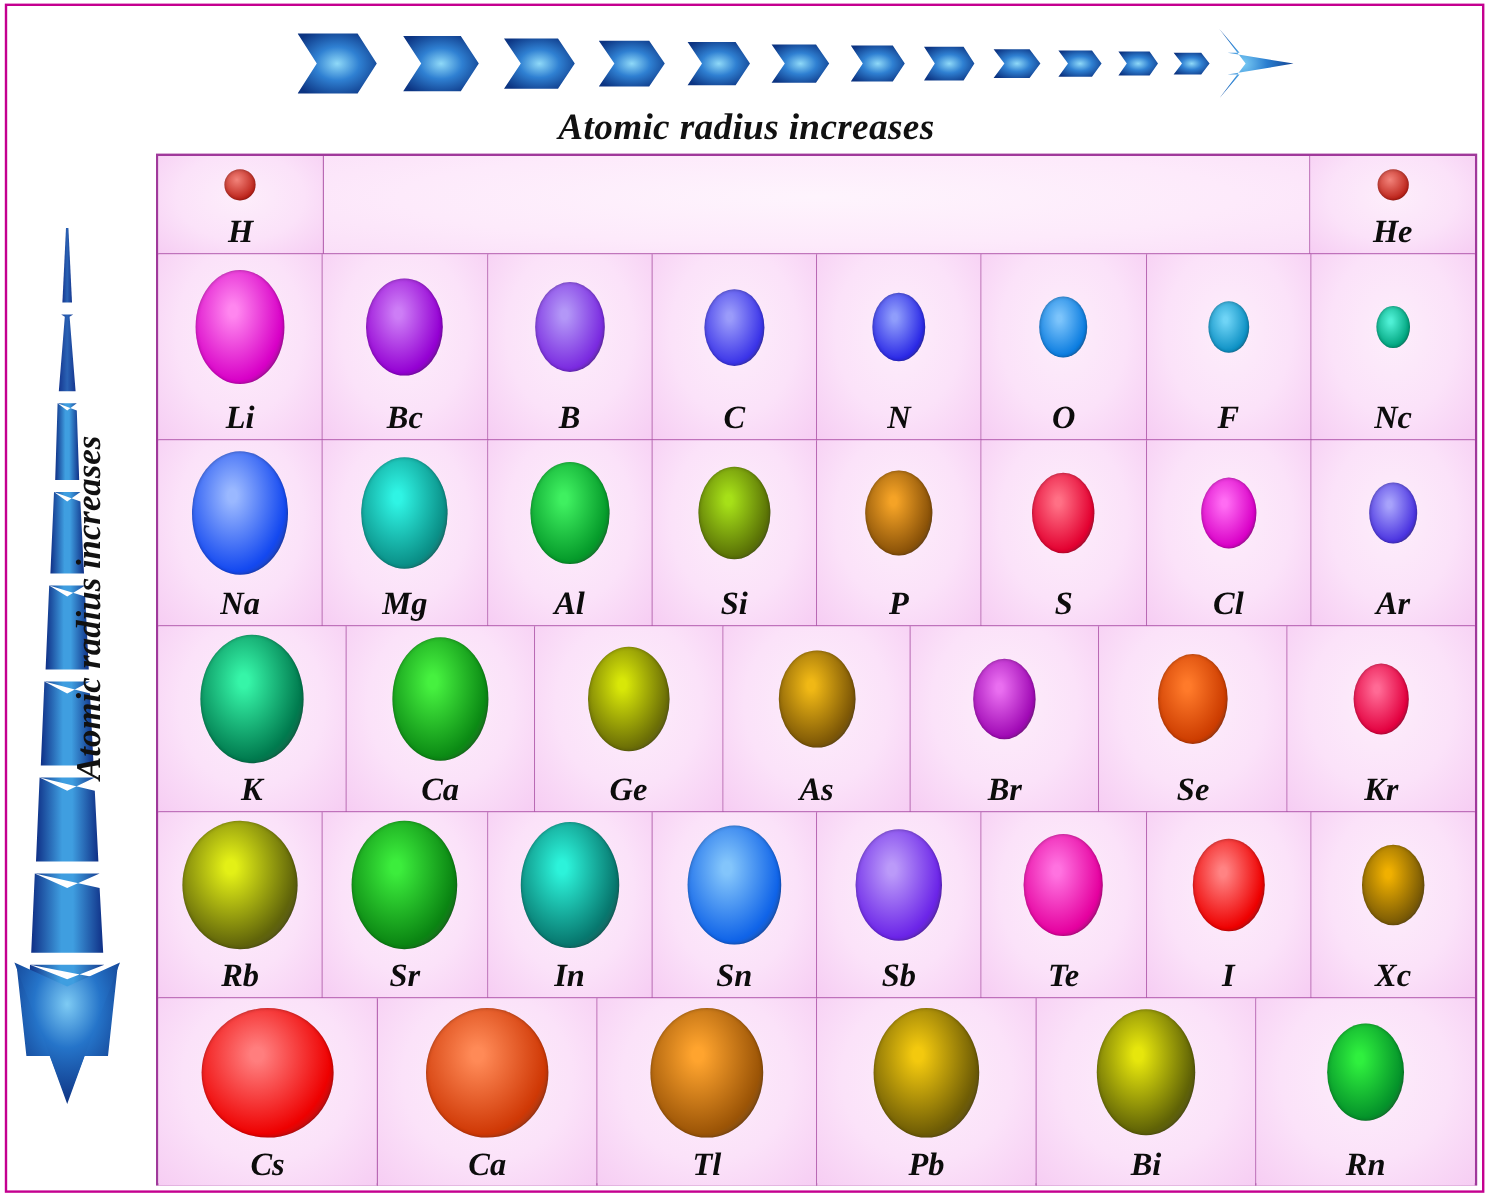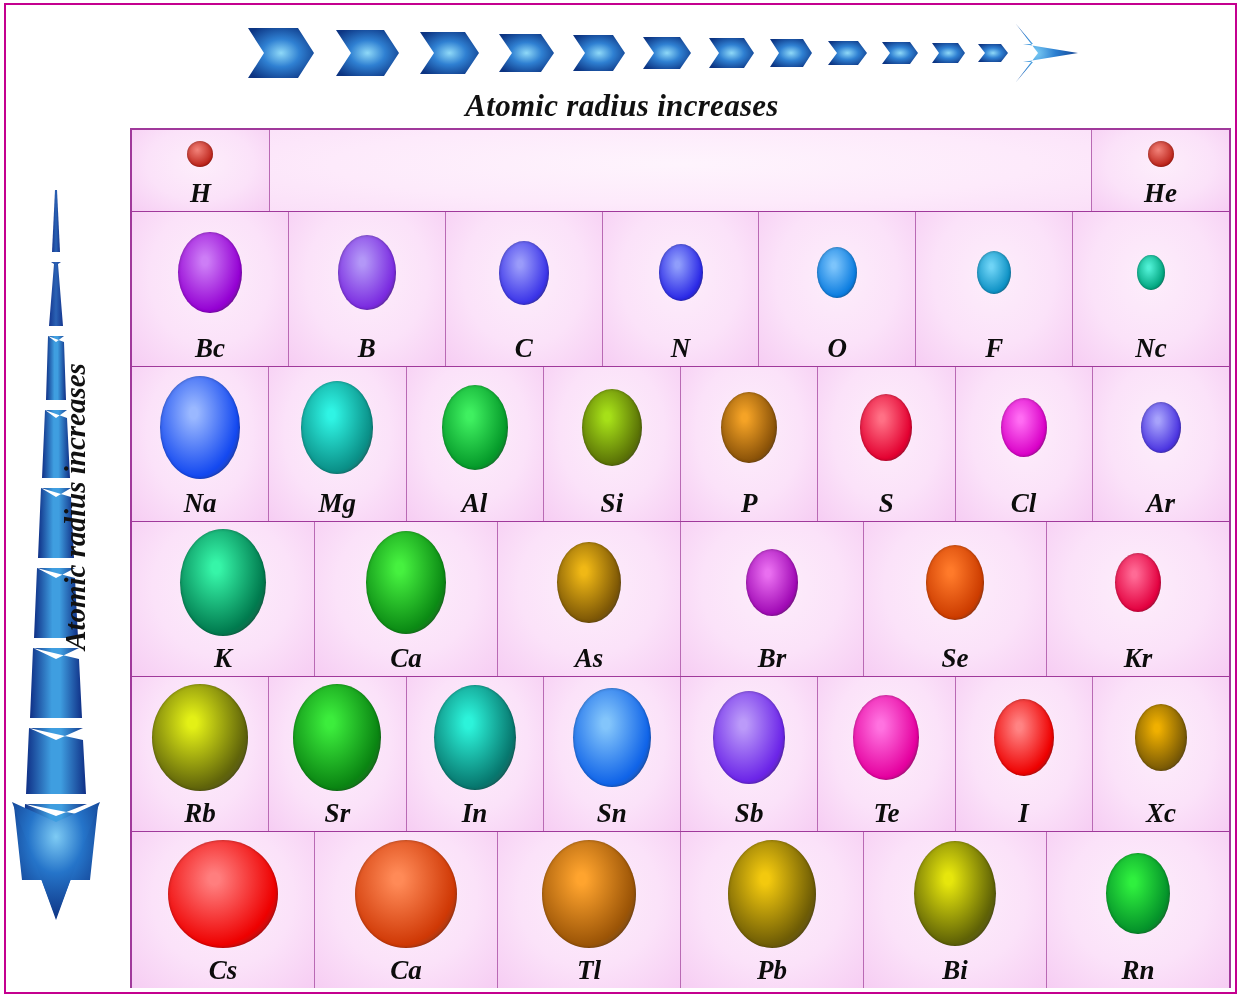--- a/index.html
+++ b/index.html
@@ -226,20 +226,26 @@
       <div class="cell" style="flex: 1 1 0px;">
         <div class="orb-wrap">
           <div class="orb" style="width: 26px; height: 26px; background: radial-gradient(circle at 40% 34%, rgb(242, 131, 122) 0%, rgb(187, 32, 23) 72%, rgb(58, 10, 6) 100%);"></div>
         </div>
         <div class="sym">He</div>
       </div>
     </div>
     <div class="ptrow" style="height: 155px;">
       <div class="cell">
         <div class="orb-wrap">
+          <div class="orb" style="width: 74px; height: 94.72px; background: radial-gradient(at 42% 36%, rgb(255, 134, 239) 0%, rgb(255, 134, 239) 6%, rgb(216, 0, 199) 68%, rgba(0, 0, 0, 0.72) 100%);"></div>
+        </div>
+        <div class="sym">Li</div>
+      </div>
+      <div class="cell">
+        <div class="orb-wrap">
           <div class="orb" style="width: 64px; height: 81.92px; background: radial-gradient(at 42% 36%, rgb(205, 125, 246) 0%, rgb(205, 125, 246) 6%, rgb(148, 0, 211) 68%, rgba(0, 0, 0, 0.72) 100%);"></div>
         </div>
         <div class="sym">Bc</div>
       </div>
       <div class="cell">
         <div class="orb-wrap">
           <div class="orb" style="width: 58px; height: 74.24px; background: radial-gradient(at 42% 36%, rgb(179, 151, 247) 0%, rgb(179, 151, 247) 6%, rgb(122, 42, 224) 68%, rgba(0, 0, 0, 0.72) 100%);"></div>
         </div>
         <div class="sym">B</div>
       </div>
@@ -332,20 +338,26 @@
         <div class="sym">K</div>
       </div>
       <div class="cell">
         <div class="orb-wrap">
           <div class="orb" style="width: 80px; height: 102.4px; background: radial-gradient(at 42% 36%, rgb(70, 241, 63) 0%, rgb(70, 241, 63) 6%, rgb(11, 138, 20) 68%, rgba(0, 0, 0, 0.72) 100%);"></div>
         </div>
         <div class="sym">Ca</div>
       </div>
       <div class="cell">
         <div class="orb-wrap">
+          <div class="orb" style="width: 68px; height: 87.04px; background: radial-gradient(at 42% 36%, rgb(216, 231, 8) 0%, rgb(216, 231, 8) 6%, rgb(107, 110, 6) 68%, rgba(0, 0, 0, 0.72) 100%);"></div>
+        </div>
+        <div class="sym">Ge</div>
+      </div>
+      <div class="cell">
+        <div class="orb-wrap">
           <div class="orb" style="width: 64px; height: 81.92px; background: radial-gradient(at 42% 36%, rgb(240, 184, 21) 0%, rgb(240, 184, 21) 6%, rgb(125, 87, 6) 68%, rgba(0, 0, 0, 0.72) 100%);"></div>
         </div>
         <div class="sym">As</div>
       </div>
       <div class="cell">
         <div class="orb-wrap">
           <div class="orb" style="width: 52px; height: 66.56px; background: radial-gradient(at 42% 36%, rgb(233, 110, 240) 0%, rgb(233, 110, 240) 6%, rgb(160, 9, 181) 68%, rgba(0, 0, 0, 0.72) 100%);"></div>
         </div>
         <div class="sym">Br</div>
       </div>

